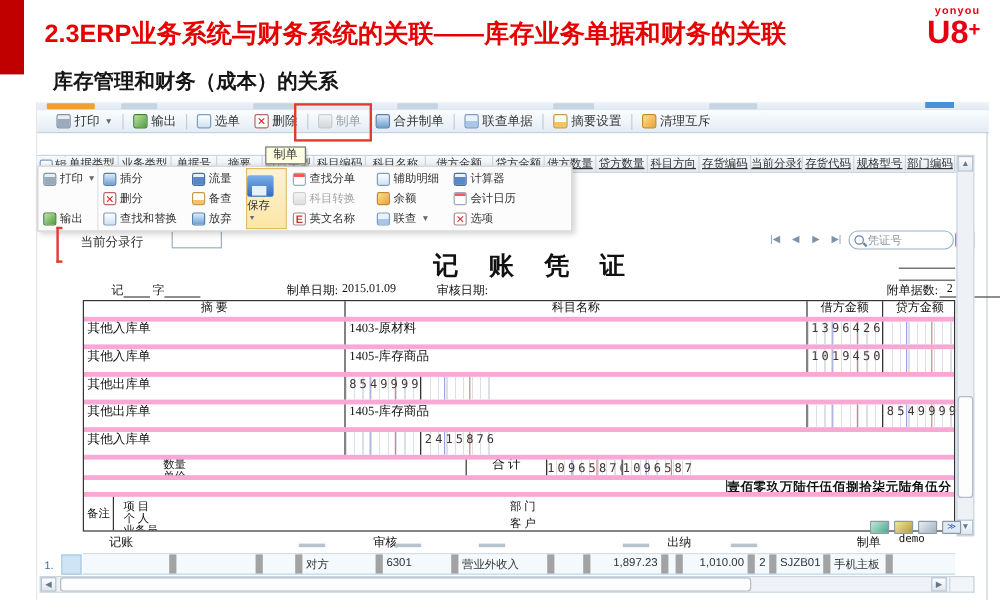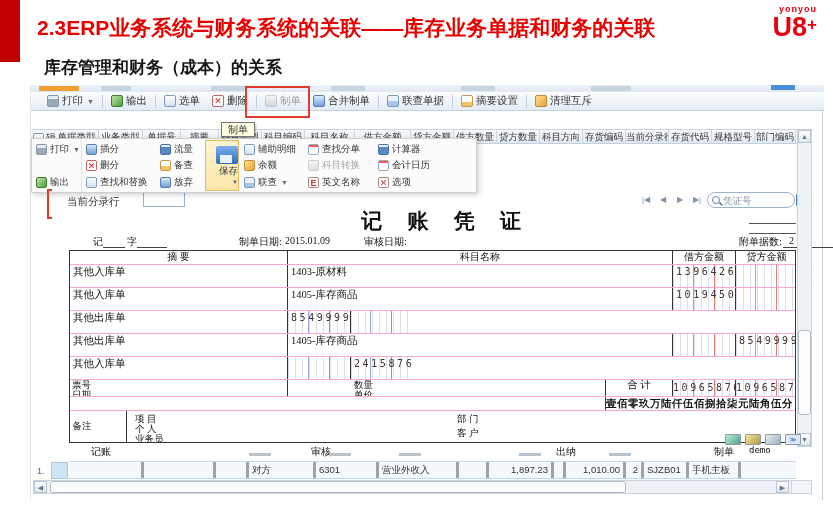--- a/index.html
+++ b/index.html
@@ -59,21 +59,21 @@
   #class-combo { position:absolute; left:62px; top:1px; width:116px; height:16px; background:#fff;
     border:1px solid #8aa5c4; font-size:10.5px; line-height:14px; padding-left:4px; }
   #class-combo .arrow { position:absolute; right:1px; top:1px; width:13px; height:12px;
     background:linear-gradient(#fdfdfe,#dde6ef); border-left:1px solid #aebecd;
     font-size:7px; color:#567; text-align:center; line-height:12px; }
 
   
   #grid-head { left:0; top:44px; width:766px; height:15px; display:flex;
     background:linear-gradient(#f8fafc,#e3e9f0); border-top:1px solid #c9d5e1; border-bottom:1px solid #c2cfdc; overflow:hidden; }
   #grid-head .gc { border-right:1px solid #ccd7e2; font-size:9.5px; color:#333; text-align:center;
-    line-height:13px; white-space:nowrap; overflow:hidden; flex:none; }
+    line-height:13px; white-space:nowrap; overflow:hidden; flex:none;text-decoration:underline; }
   .gw24{width:24px} .gw38{width:38px} .gw41{width:41px} .gw43{width:43px}
   .gw44{width:44px} .gw50{width:50px} .gw56{width:56px}
   #edit-frag { position:absolute; left:2px; top:46px; display:flex; gap:2px; align-items:center;
     font-size:10px; background:#f4f7fa; padding-right:2px; }
 
   
   #tooltip { left:190px; top:37px; width:34px; height:15px; background:#ffffe1;
     border:1px solid #777; font-size:10px; text-align:center; line-height:13px; z-index:40;
     box-shadow:1px 1px 2px rgba(0,0,0,.25); }
 
@@ -84,21 +84,21 @@
     border-top:2px solid #e23b2e; border-bottom:2px solid #e23b2e; z-index:50; }
 
   
   #ribbon { left:0; top:53px; width:446px; height:55px; background:#fcfcfd;
     border:1px solid #d0d0d0; box-shadow:2px 2px 5px rgba(0,0,0,.18); z-index:30;
     display:flex; align-items:stretch; }
   .rcol { padding:3px 4px; display:flex; flex-direction:column; justify-content:space-between; }
   .rcol.sep { border-right:1px solid #e2e2e2; }
   .ritem { display:flex; align-items:center; gap:3px; font-size:9.5px; white-space:nowrap; height:14px; }
   #save-col { width:34px; background:linear-gradient(#fdf3d2,#fbe6a6); border:1px solid #e3bb62;
-    margin:1px; display:flex; flex-direction:column; align-items:flex-end; justify-content:center; gap:1px; }
+    margin:1px; display:flex; flex-direction:column; align-items:flex-start; justify-content:center; gap:1px; }
   #floppy { width:22px; height:18px; border-radius:2px; background:linear-gradient(#7db0ec,#2e6cbd);
     border:1px solid #275e a8; position:relative; }
   #floppy:after { content:""; position:absolute; left:4px; bottom:1px; width:12px; height:8px; background:#e8f1fb; }
   #save-col .slbl { font-size:9.5px; } #save-col .drop { font-size:6px; }
 
   
   #entry-label { left:36px; top:110px; font-size:10.5px; }
   #entry-input { left:112px; top:107px; width:42px; height:15px; border:1px solid #9ab0c6; background:#fff; }
 
   
@@ -117,21 +117,21 @@
   
   .serif { font-family:"Liberation Serif","DejaVu Serif",serif; }
   #v-title { left:300px; top:122px; width:230px; text-align:center; font-size:21px;
     font-weight:bold; letter-spacing:10px; color:#111; }
   .blank-line { height:1px; background:#555; }
   #v-info { left:38px; top:150px; width:727px; height:14px; font-size:10px; color:#111; }
   #v-info span { position:absolute; top:0; white-space:nowrap; }
   .u { position:absolute; top:12px; height:1px; background:#444; }
 
   #vtable { left:38px; top:165px; width:727px; border:1px solid #333; background:#fff; color:#111; }
-  .vrow { display:flex; border-top:1px solid #f9a8d4; }
+  .vrow { display:flex; border-top:4px solid #f9a8d4; }
   .vrow:first-child { border-top:none; }
   .vc { border-left:1px solid #333; overflow:hidden; flex:none; position:relative; }
   .vc:first-child { border-left:none; }
   .c-sum{width:217px} .c-acc{width:385px} .c-deb{width:63px} .c-cre{width:62px}
   #vhead { height:13px; font-size:10px; text-align:center; line-height:12px; }
   .drow { height:23px; font-size:10.5px; }
   .drow .vc { padding:1px 3px; line-height:11px; }
   .money { font-family:"DejaVu Sans Mono",monospace; font-size:10px; letter-spacing:2.6px;
     text-align:right; padding:1px 1px 0 0; color:#433;
     background-image:
@@ -144,21 +144,21 @@
     background-repeat:no-repeat,no-repeat,no-repeat,repeat; }
   #vtotal { height:17px; font-size:9.5px; }
   #vtotal .vc { line-height:10px; }
   .tk { padding:0 2px; }
   #total-box { width:67px; text-align:center; font-size:10.5px; line-height:15px; }
   #vwords { height:14px; font-size:10.5px; }
   #vwords .wc1 { width:535px; }
   #vwords .wc2 { width:192px; white-space:nowrap; line-height:13px; font-weight:bold; letter-spacing:.5px; }
   #vnote { height:32px; font-size:9.5px; }
   #vnote .nlab { width:24px; text-align:center; line-height:30px; }
-  #vnote .nbody { width:653px; position:relative;margin-left:32px; }
+  #vnote .nbody { width:653px; position:relative; }
   #vnote .nbody span { position:absolute; white-space:nowrap; }
 
   #vsign { left:38px; top:360px; width:727px; height:13px; font-size:10px; color:#111; }
   #vsign span { position:absolute; white-space:nowrap; }
   #mini-icons { left:694px; top:349px; display:flex; gap:4px; z-index:35; }
   .mico { width:16px; height:11px; border:1px solid #8a9aaa; border-radius:1px; font-size:7px;
     line-height:9px; text-align:center; color:#2a5fae; }
   .m1{background:linear-gradient(135deg,#bfe8d8,#4aa887)} .m2{background:linear-gradient(135deg,#f4e6a0,#b59b3c)}
   .m3{background:linear-gradient(135deg,#e8edf2,#9fb0c2)} .m4{background:#dfe9f3}
 
@@ -167,21 +167,21 @@
   #vscroll .sarr { position:absolute; left:0; width:13px; height:13px; background:linear-gradient(#fdfdfe,#dfe7ef);
     border:1px solid #b8c4d0; font-size:7px; color:#678; text-align:center; line-height:12px; }
   #vscroll .slider { position:absolute; left:0; top:200px; width:13px; height:85px;
     background:#fdfdfe; border:1px solid #b0bcc8; border-radius:3px; }
 
   
   #bg-partial { left:38px; top:363px; width:727px; height:14px; border-bottom:1px solid #cdd6df; position:absolute; }
   #bg-partial .dash { position:absolute; top:5px; height:3px; width:22px; background:#b8c2cc; }
   #bg-row { left:38px; top:377px; width:727px; height:17px; display:flex; background:#f4f9fd;
     border-bottom:1px solid #bcd8ee; font-size:9.5px; color:#333; }
-  #bg-row .bc { border-left:3px solid #a3a3a3; flex:none; padding:2px 3px; white-space:nowrap; overflow:hidden; }
+  #bg-row .bc { border-left:6px solid #a3a3a3; flex:none; padding:2px 3px; white-space:nowrap; overflow:hidden; }
   #bg-row .num { text-align:right; }
   #row-ind { left:20px; top:377px; width:17px; height:17px; background:#cfe4f5; border:1px solid #a9c9e2; }
   #row-no { left:6px; top:381px; font-size:9px; color:#3a6ea5; }
 
   
   #hscroll { left:2px; top:395px; width:779px; height:14px; background:#eef2f6; border:1px solid #ccd5de; }
   #hscroll .harr { position:absolute; top:0; width:13px; height:12px; background:linear-gradient(#fdfdfe,#dfe7ef);
     border:1px solid #b8c4d0; font-size:7px; color:#678; text-align:center; line-height:11px; }
   #hscroll .hslider { position:absolute; left:16px; top:0; width:576px; height:12px;
     background:#fdfdfe; border:1px solid #b0bcc8; border-radius:3px; }
@@ -324,47 +324,47 @@
       <div class="ritem">
         <span class="ico i-merge i-small"></span>
         <span>放弃</span>
         </div>
     </div>
     <div id="save-col">
       <div id="floppy"></div>
       <span class="slbl">保存</span>
       <span class="drop">▼</span>
     </div>
+    <div class="rcol" style="width:70px">
+      <div class="ritem">
+        <span class="ico i-cal i-small"></span>
+        <span>查找分单</span>
+        </div>
+      <div class="ritem disabled">
+        <span class="ico i-make i-small"></span>
+        <span>科目转换</span>
+        </div>
+      <div class="ritem">
+        <span class="ico i-opt i-small">E</span>
+        <span>英文名称</span>
+        </div>
+    </div>
     <div class="rcol" style="width:64px">
       <div class="ritem">
         <span class="ico i-doc i-small"></span>
         <span>辅助明细</span>
         </div>
       <div class="ritem">
         <span class="ico i-clean i-small"></span>
         <span>余额</span>
         </div>
       <div class="ritem">
         <span class="ico i-link i-small"></span>
         <span>联查</span>
         <span class="drop">▼</span>
-        </div>
-    </div>
-    <div class="rcol" style="width:70px">
-      <div class="ritem">
-        <span class="ico i-cal i-small"></span>
-        <span>查找分单</span>
-        </div>
-      <div class="ritem disabled">
-        <span class="ico i-make i-small"></span>
-        <span>科目转换</span>
-        </div>
-      <div class="ritem">
-        <span class="ico i-opt i-small">E</span>
-        <span>英文名称</span>
         </div>
     </div>
     <div class="rcol" style="width:56px">
       <div class="ritem">
         <span class="ico i-calc i-small"></span>
         <span>计算器</span>
         </div>
       <div class="ritem">
         <span class="ico i-cal i-small"></span>
         <span>会计日历</span>
@@ -437,24 +437,20 @@
       <div class="vc c-acc">1405-库存商品</div>
       <div class="vc c-deb money"></div>
       <div class="vc c-cre money">85499998</div>
     </div>
     <div class="vrow drow">
       <div class="vc c-sum">其他入库单</div>
       <div class="vc c-deb money"></div>
       <div class="vc c-cre money">24158767</div>
     </div>
     <div class="vrow" id="vtotal">
-      <div class="vc c-sum tk">
-        <div>票号</div>
-        <div>日期</div>
-      </div>
       <div class="vc tk" style="width:318px;padding-left:66px">
         <div>数量</div>
         <div>单价</div>
       </div>
       <div class="vc" id="total-box">合 计</div>
       <div class="vc c-deb money" style="line-height:14px">109658765</div>
       <div class="vc c-cre money" style="line-height:14px">109658765</div>
     </div>
     <div class="vrow" id="vwords">
       <div class="vc wc1"></div>

